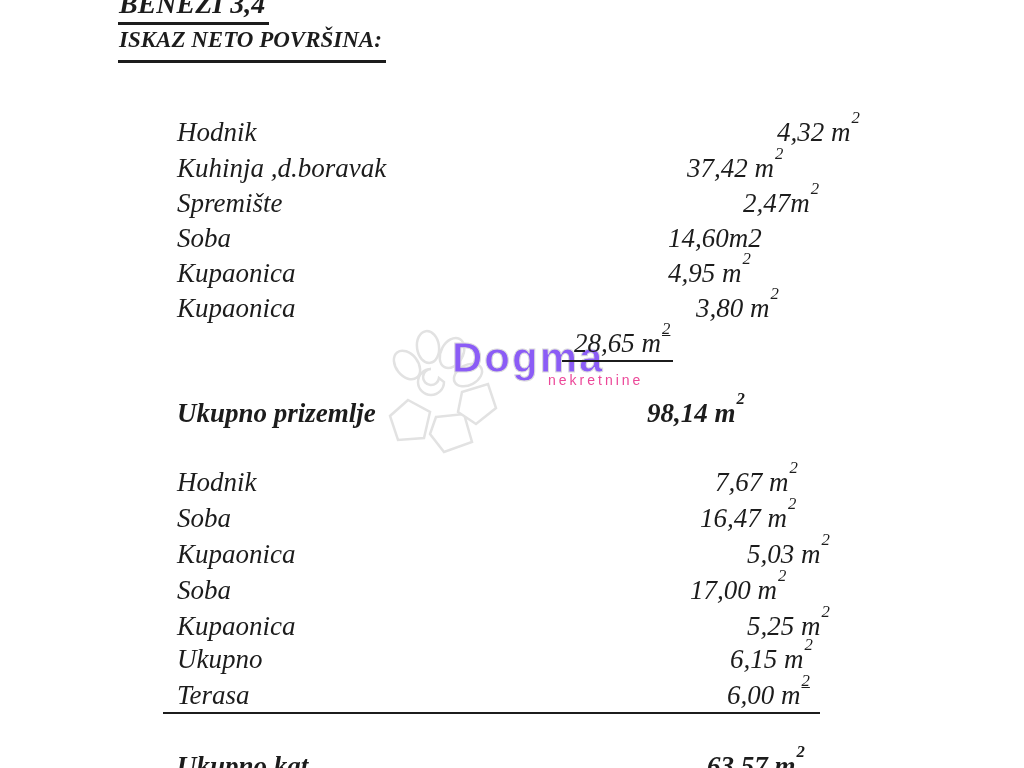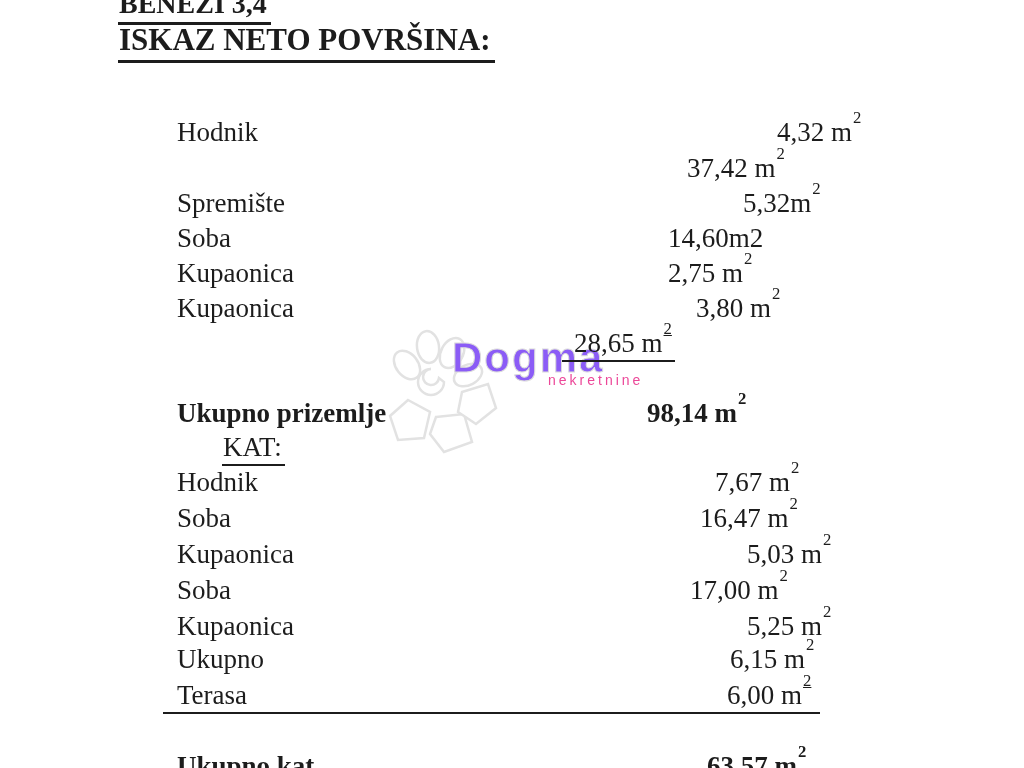--- a/index.html
+++ b/index.html
@@ -20,33 +20,33 @@
   .row .val{position:absolute;display:inline-block;line-height:34px;}
   .bold{font-weight:bold;margin-top:35px;}
   
   .sec-hdr{position:absolute;display:inline-block;line-height:34px;
     border-bottom:2.5px solid #1c1c1c;padding:0 3px 0 1px;}
   
   .title-row{position:absolute;left:118px;height:36px;line-height:36px;
     font-size:28px;font-weight:bold;white-space:nowrap;}
   .title-row .t{display:inline-block;line-height:36px;border-bottom:3px solid #1c1c1c;padding:0 4px 0 1px;}
   .main-hdr-row{position:absolute;left:118px;height:40px;line-height:40px;
-    font-size:31px;font-weight:bold;white-space:nowrap;}
+    font-size:23px;font-weight:bold;white-space:nowrap;}
   .main-hdr-row .t{display:inline-block;line-height:40px;border-bottom:3px solid #1c1c1c;padding:0 4px 0 1px;}
   
   sup.sq{font-size:0.62em;position:relative;top:-0.48em;line-height:0;margin-left:1px;}
   
   .u-lbl{border-bottom:2px solid #1c1c1c;padding-right:18px;padding-left:2px;}
   .u-val{border-bottom:2px solid #1c1c1c;padding-left:12px;padding-right:3px;}
   .u-val sup.sq{text-decoration:underline;}
   
   .hrule{position:absolute;height:0;border-bottom:2px solid #1c1c1c;}
   
   .wm{position:absolute;z-index:0;}
-  .content{position:absolute;left:0;top:0;width:1024px;height:768px;z-index:1;}
+  .content{position:absolute;left:0;top:0;width:1024px;height:768px;z-index:1;font-style:italic;}
   .wm-word{
     position:absolute;left:452px;top:334px;
     font-family:"Liberation Sans","DejaVu Sans",sans-serif;
     font-size:42px;font-weight:600;letter-spacing:2px;
     color:#8b5cf6;-webkit-text-stroke:1px #dcdcdc;
   }
   .wm-sub{
     position:absolute;left:548px;top:372px;
     font-family:"Liberation Sans","DejaVu Sans",sans-serif;
     font-size:14px;letter-spacing:3px;color:#ec4899;
@@ -85,55 +85,53 @@
       <span class="t">ISKAZ NETO POVRŠINA:</span>
     </div>
 
 
     <div class="row" style="top:115px">
       <span class="lbl">Hodnik</span>
       <span class="val" style="left:777px"><span>4,32 m</span><sup class="sq">2</sup></span>
     </div>
 
     <div class="row" style="top:151px">
+      <span class="lbl">Kuhinja ,d.boravak</span>
       <span class="val" style="left:687px"><span>37,42 m</span><sup class="sq">2</sup></span>
     </div>
 
     <div class="row" style="top:186px">
       <span class="lbl">Spremište</span>
-      <span class="val" style="left:743px"><span>5,32m</span><sup class="sq">2</sup></span>
+      <span class="val" style="left:743px"><span>2,47m</span><sup class="sq">2</sup></span>
     </div>
 
     <div class="row" style="top:221px">
       <span class="lbl">Soba</span>
       <span class="val" style="left:668px"><span>14,60m2</span><sup class="sq"></sup></span>
     </div>
 
     <div class="row" style="top:256px">
       <span class="lbl">Kupaonica</span>
-      <span class="val" style="left:668px"><span>2,75 m</span><sup class="sq">2</sup></span>
+      <span class="val" style="left:668px"><span>4,95 m</span><sup class="sq">2</sup></span>
     </div>
 
     <div class="row" style="top:291px">
       <span class="lbl">Kupaonica</span>
       <span class="val" style="left:696px"><span>3,80 m</span><sup class="sq">2</sup></span>
     </div>
 
     <div class="row" style="top:326px">
       <span class="val u-val" style="left:562px"><span>28,65 m</span><sup class="sq">2</sup></span>
     </div>
 
     <div class="row bold" style="top:361px">
       <span class="lbl">Ukupno prizemlje</span>
       <span class="val" style="left:647px"><span>98,14 m</span><sup class="sq">2</sup></span>
     </div>
 
-    <div class="row" style="top:430px">
-      <span class="sec-hdr" style="left:222px">KAT:</span>
-    </div>
 
     <div class="row" style="top:465px">
       <span class="lbl">Hodnik</span>
       <span class="val" style="left:715px"><span>7,67 m</span><sup class="sq">2</sup></span>
     </div>
 
     <div class="row" style="top:501px">
       <span class="lbl">Soba</span>
       <span class="val" style="left:700px"><span>16,47 m</span><sup class="sq">2</sup></span>
     </div>

